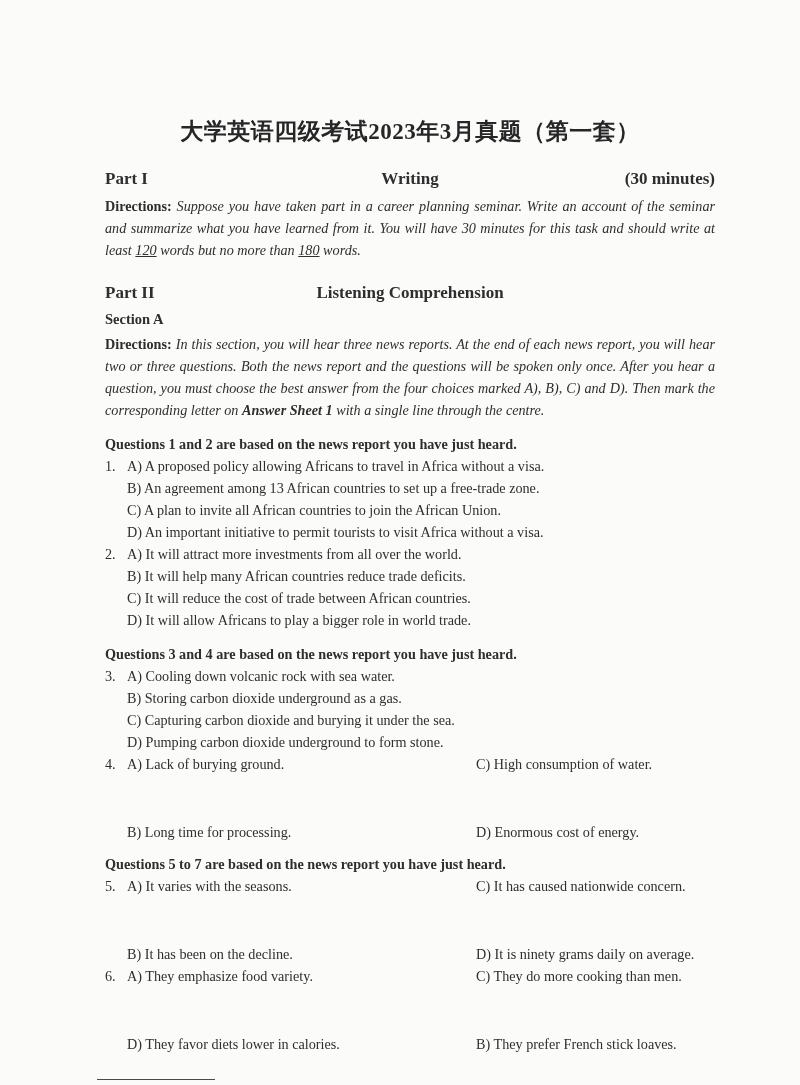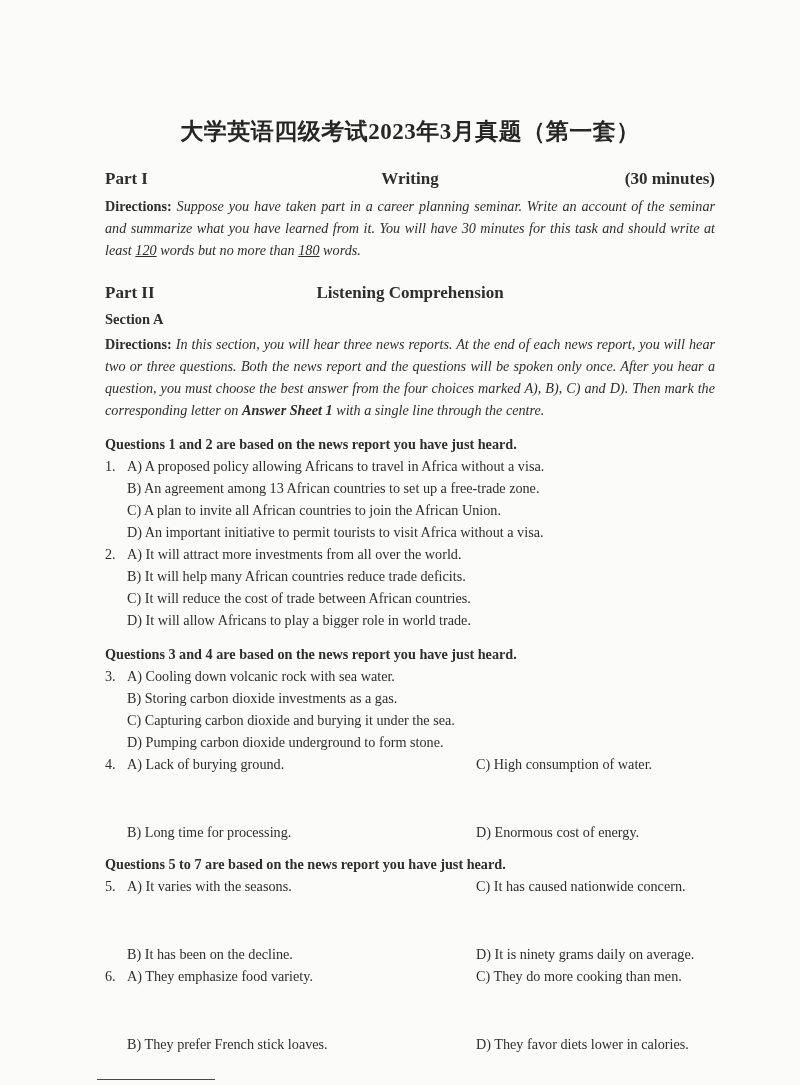--- a/index.html
+++ b/index.html
@@ -112,21 +112,21 @@
       <div class="opt">D) It will allow Africans to play a bigger role in world trade.</div>
     </div>
   </div>
 
   <div class="group-heading">Questions 3 and 4 are based on the news report you have just heard.</div>
 
   <div class="question">
     <span class="q-num">3.</span>
     <div class="opts">
       <div class="opt">A) Cooling down volcanic rock with sea water.</div>
-      <div class="opt">B) Storing carbon dioxide investments as a gas.</div>
+      <div class="opt">B) Storing carbon dioxide underground as a gas.</div>
       <div class="opt">C) Capturing carbon dioxide and burying it under the sea.</div>
       <div class="opt">D) Pumping carbon dioxide underground to form stone.</div>
     </div>
   </div>
 
   <div class="question">
     <span class="q-num">4.</span>
     <div class="opts twocol">
       <div class="opt">A) Lack of burying ground.</div>
       <div class="opt">C) High consumption of water.</div>
@@ -145,22 +145,22 @@
       <div class="opt">B) It has been on the decline.</div>
       <div class="opt">D) It is ninety grams daily on average.</div>
     </div>
   </div>
 
   <div class="question">
     <span class="q-num">6.</span>
     <div class="opts twocol">
       <div class="opt">A) They emphasize food variety.</div>
       <div class="opt">C) They do more cooking than men.</div>
+      <div class="opt">D) They favor diets lower in calories.</div>
       <div class="opt">B) They prefer French stick loaves.</div>
-      <div class="opt">D) They favor diets lower in calories.</div>
     </div>
   </div>
 
   <hr class="footnote-rule">
   <div class="footnote"><span>编者注：</span><span>2023年3月四级考试共考了一套听力、一套阅读、三篇写作和三篇翻译，请读者知悉。</span></div>
 
   <div class="page-footer">
     <span class="page-number">1</span>
     <span class="footer-right">·2023 年 3 月四级真题（第一套）·</span>
   </div>

